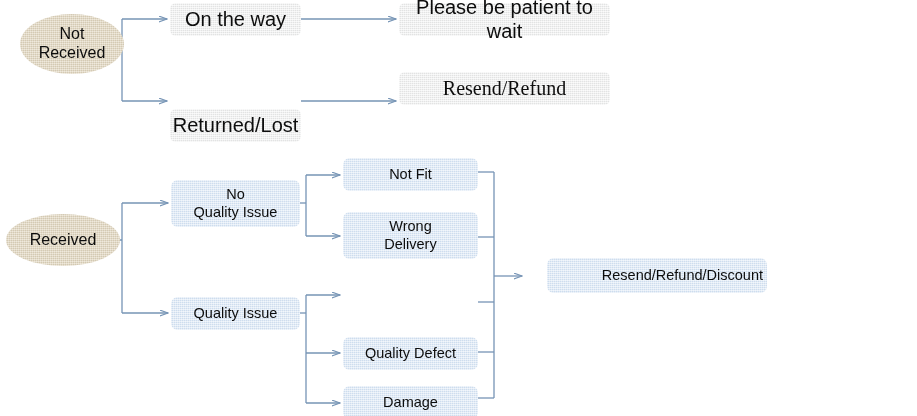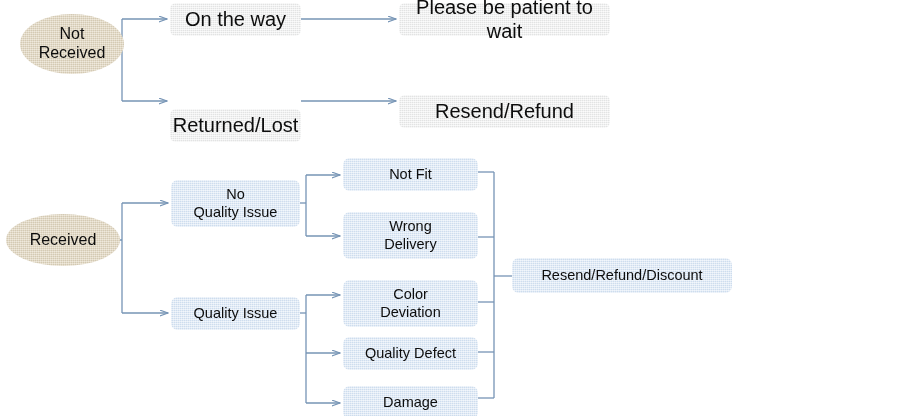--- a/index.html
+++ b/index.html
@@ -128,21 +128,21 @@
   </div>
 
   <div class="node node-gray" style="left:399px; top:3px; width:211px; height:33px;">
     <span class="node-label">Please be patient to wait</span>
   </div>
 
   <div class="node node-gray" style="left:170px; top:85px; width:131px; height:33px;margin-top:24px;">
     <span class="node-label">Returned/Lost</span>
   </div>
 
-  <div class="node node-gray" style="left:399px; top:95px; width:211px; height:33px;">
+  <div class="node node-gray" style="left:399px; top:72px; width:211px; height:33px;font-family:Liberation Serif, serif;">
     <span class="node-label">Resend/Refund</span>
   </div>
 
   <div class="node node-ellipse" style="left:6px; top:214px; width:114px; height:52px;">
     <span class="node-label">Received</span>
   </div>
 
   <div class="node node-blue" style="left:171px; top:180px; width:129px; height:47px;">
     <span class="node-label">No
 Quality Issue</span>
@@ -154,30 +154,26 @@
 
   <div class="node node-blue" style="left:343px; top:158px; width:135px; height:33px;">
     <span class="node-label">Not Fit</span>
   </div>
 
   <div class="node node-blue" style="left:343px; top:212px; width:135px; height:47px;">
     <span class="node-label">Wrong
 Delivery</span>
   </div>
 
-  <div class="node node-blue" style="left:343px; top:280px; width:135px; height:47px;">
-    <span class="node-label">Color
-Deviation</span>
-  </div>
 
   <div class="node node-blue" style="left:343px; top:337px; width:135px; height:33px;justify-content:center;">
     <span class="node-label">Quality Defect</span>
   </div>
 
   <div class="node node-blue" style="left:343px; top:386px; width:135px; height:33px;">
     <span class="node-label">Damage</span>
   </div>
 
-  <div class="node node-blue" style="left:512px; top:258px; width:220px; height:35px;">
+  <div class="node node-blue" style="left:547px; top:258px; width:220px; height:35px;justify-content:flex-end;">
     <span class="node-label">Resend/Refund/Discount</span>
   </div>
 
 </div>
 
 </body></html>

